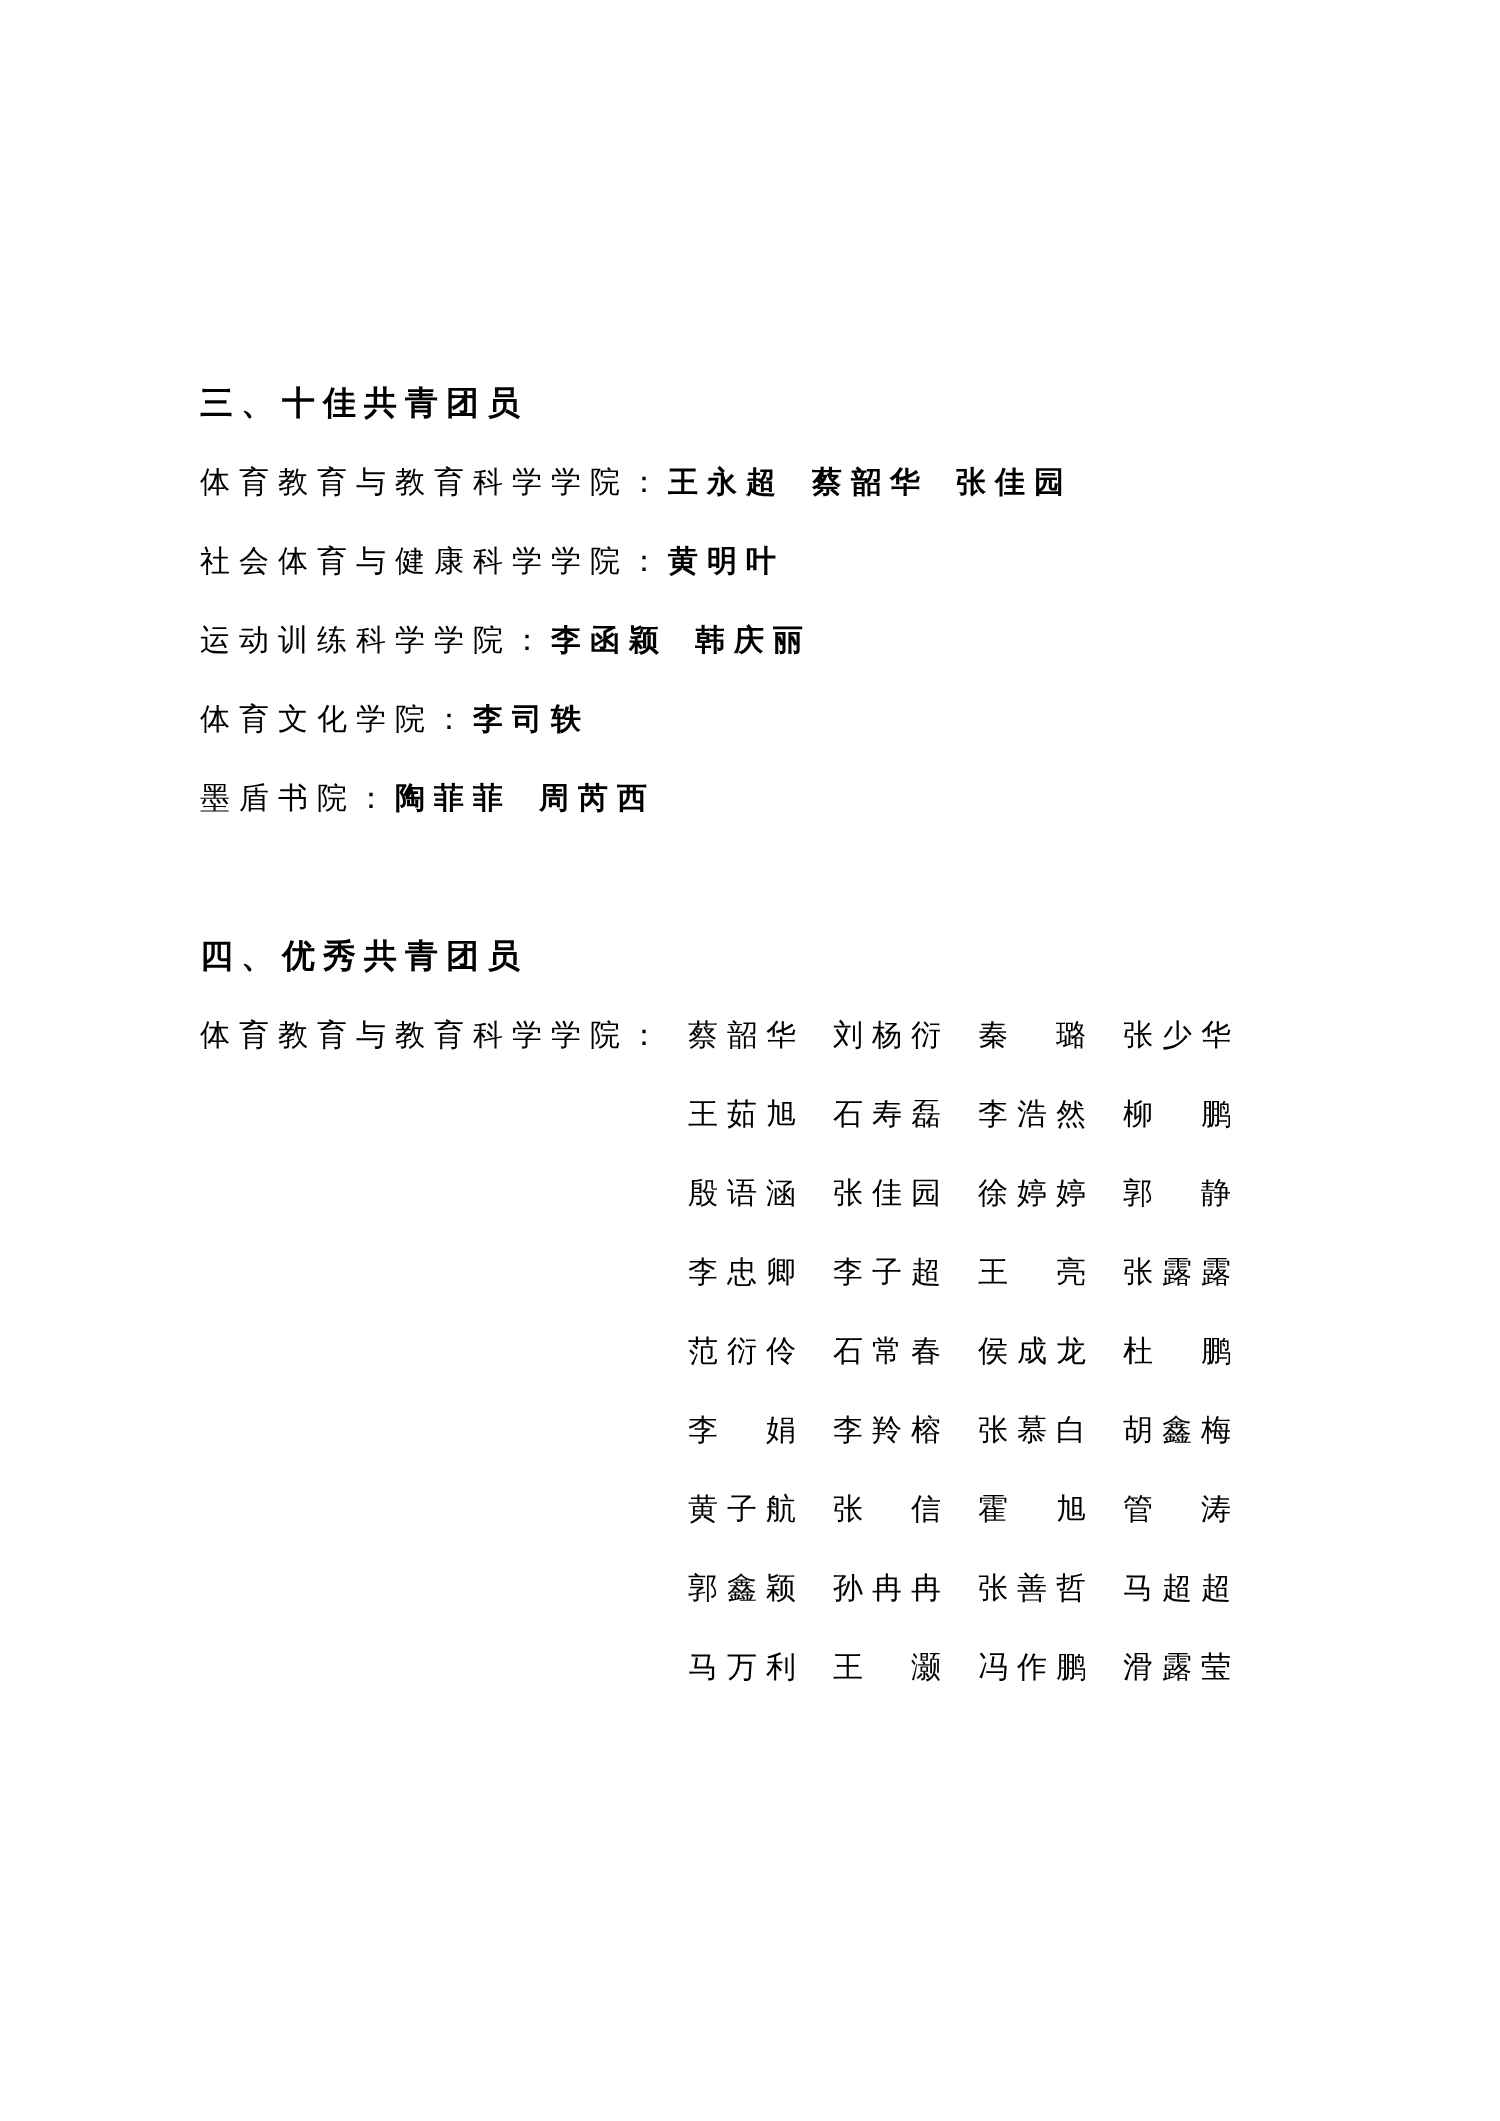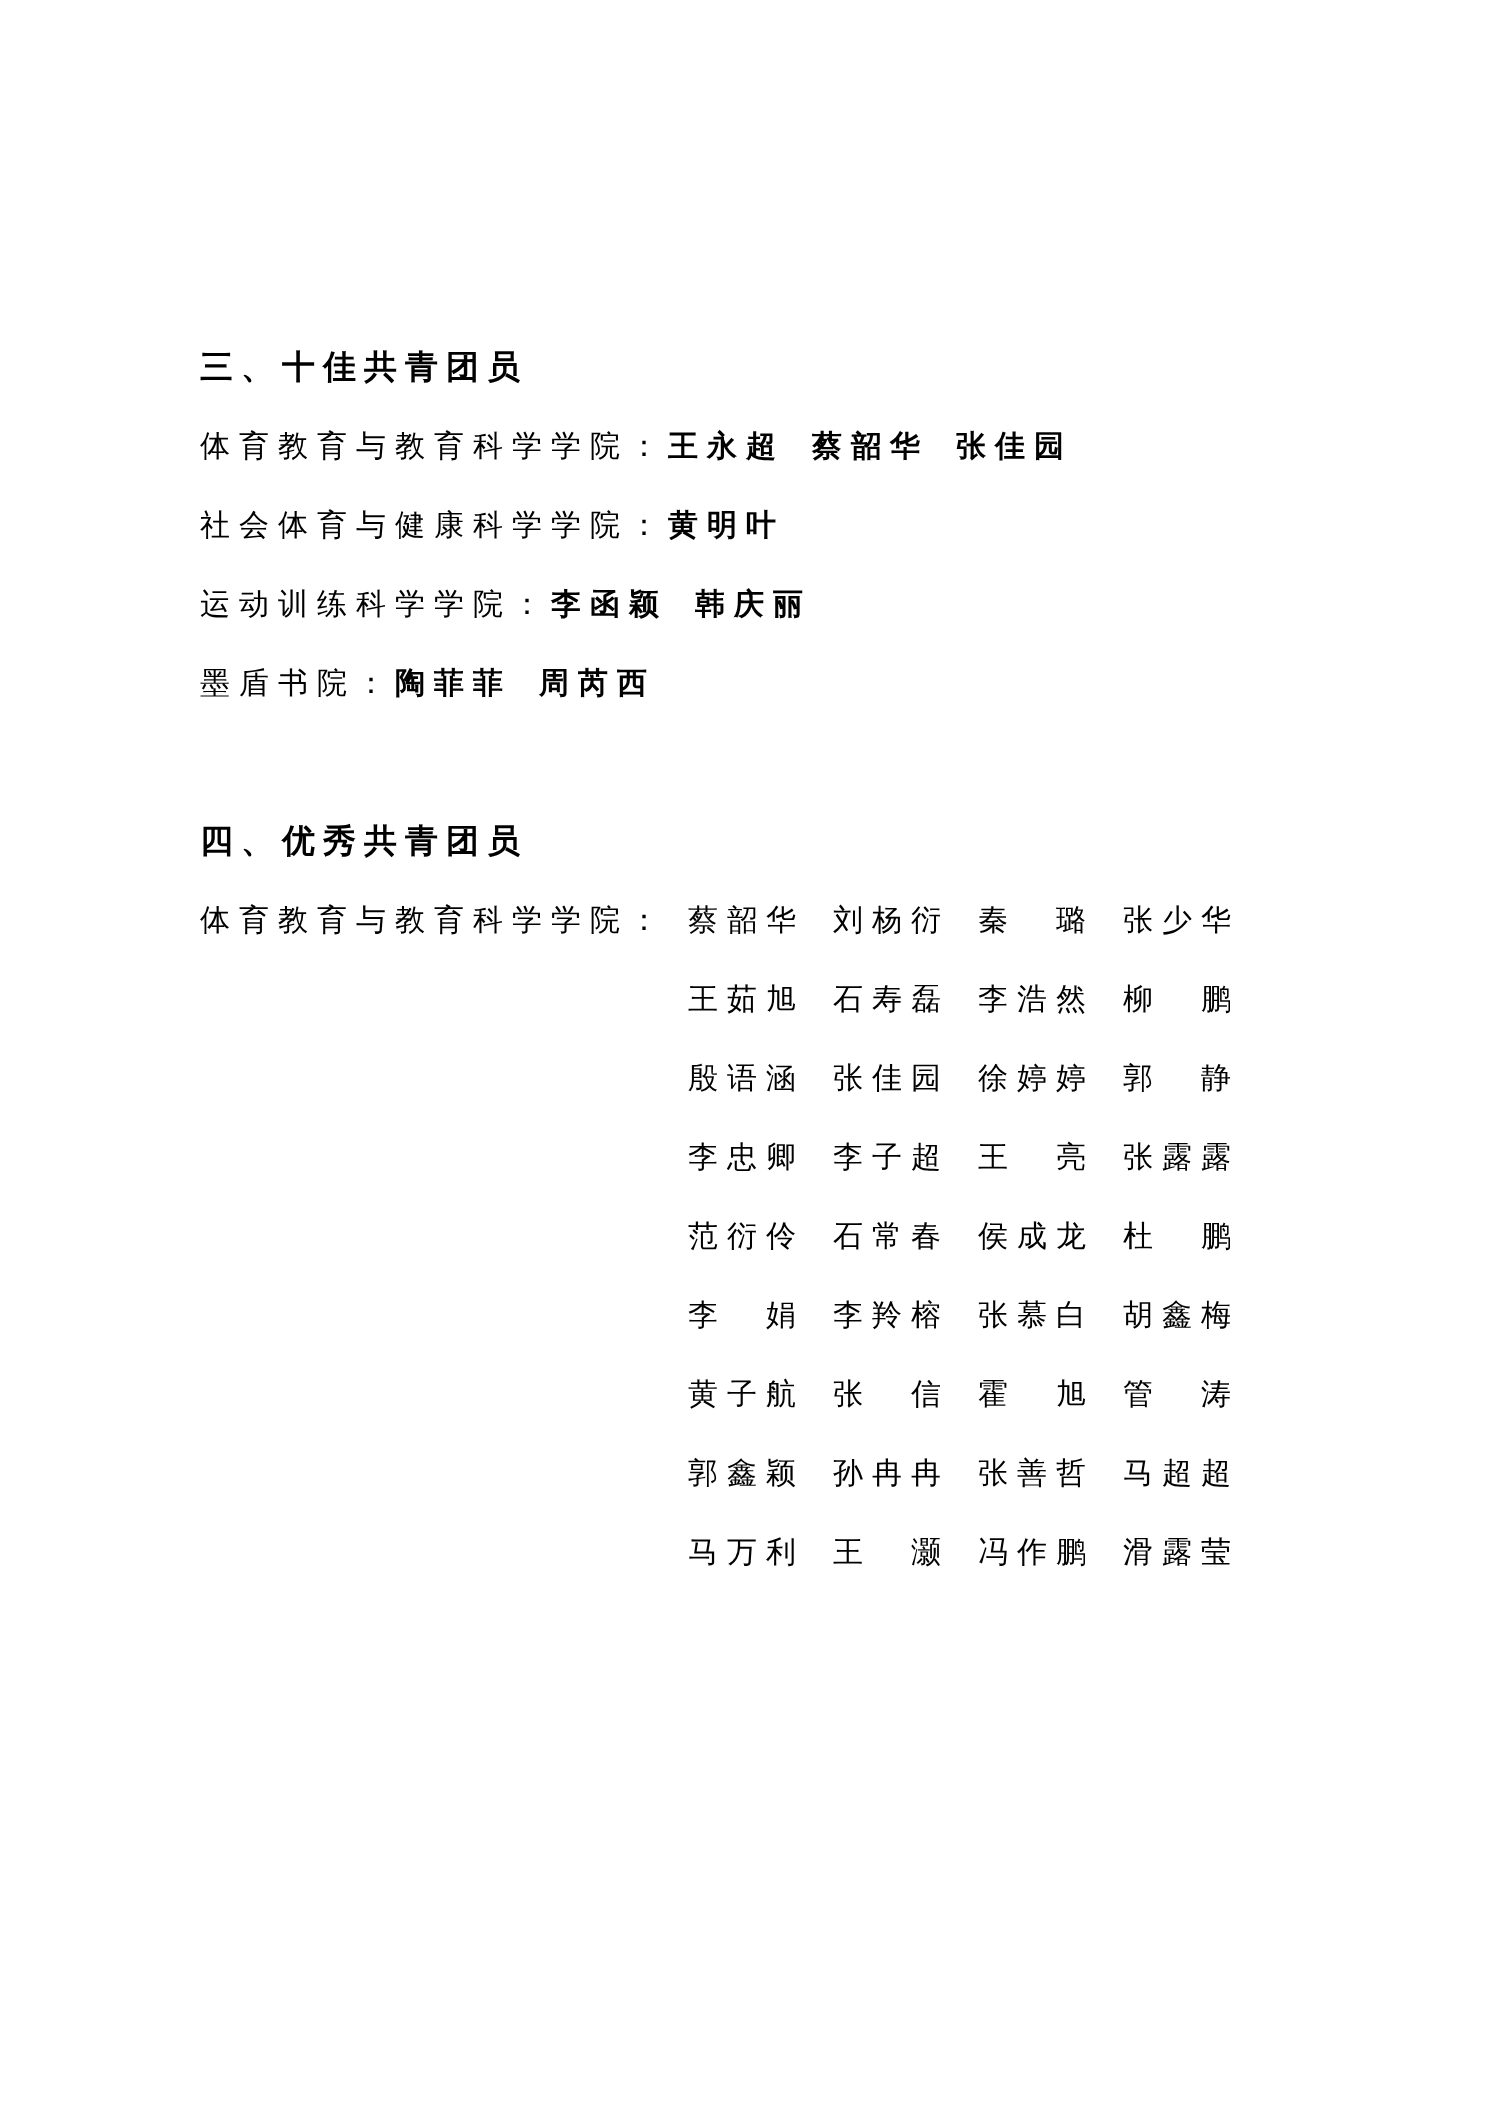--- a/index.html
+++ b/index.html
@@ -9,21 +9,21 @@
     width: 1500px;
     height: 2121px;
     margin: 0 auto;
     background: #ffffff;
     overflow: hidden;
     color: #000000;
   }
   .content {
     position: absolute;
     left: 200px;
-    top: 328px;
+    top: 364px;
     width: 1110px;
   }
   .heading {
     height: 79px;
     display: flex;
     align-items: center;
     font-family: "Liberation Sans", "DejaVu Sans", sans-serif;
     font-weight: 700;
     font-size: 33px;
     letter-spacing: 8px;
@@ -83,20 +83,24 @@
       <span class="college-label">社会体育与健康科学学院：</span>
       <span class="name">黄明叶</span>
     </div>
 
     <div class="line">
       <span class="college-label">运动训练科学学院：</span>
       <span class="name">李函颖</span>
       <span class="name">韩庆丽</span>
     </div>
 
+    <div class="line">
+      <span class="college-label">体育文化学院：</span>
+      <span class="name">李司轶</span>
+    </div>
 
 
     <div class="line">
       <span class="college-label">墨盾书院：</span>
       <span class="name">陶菲菲</span>
       <span class="name">周芮西</span>
     </div>
 
     <div class="spacer"></div>
 

